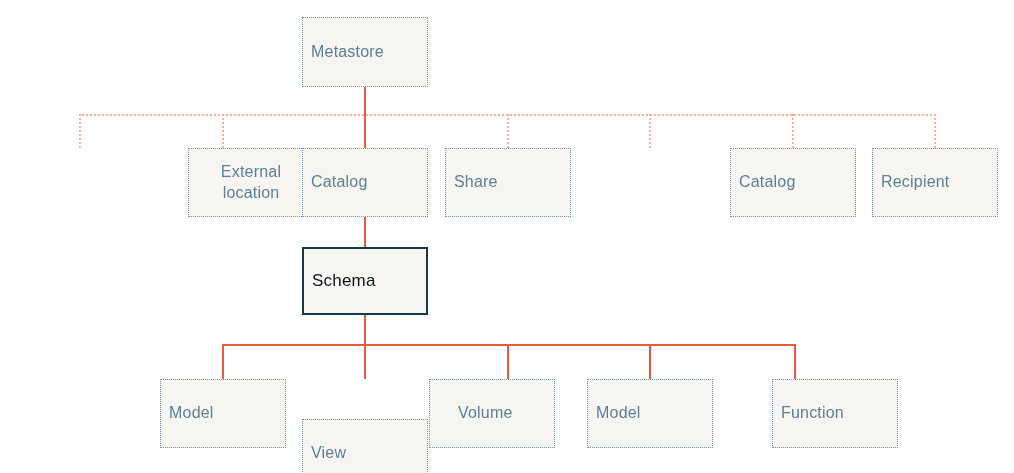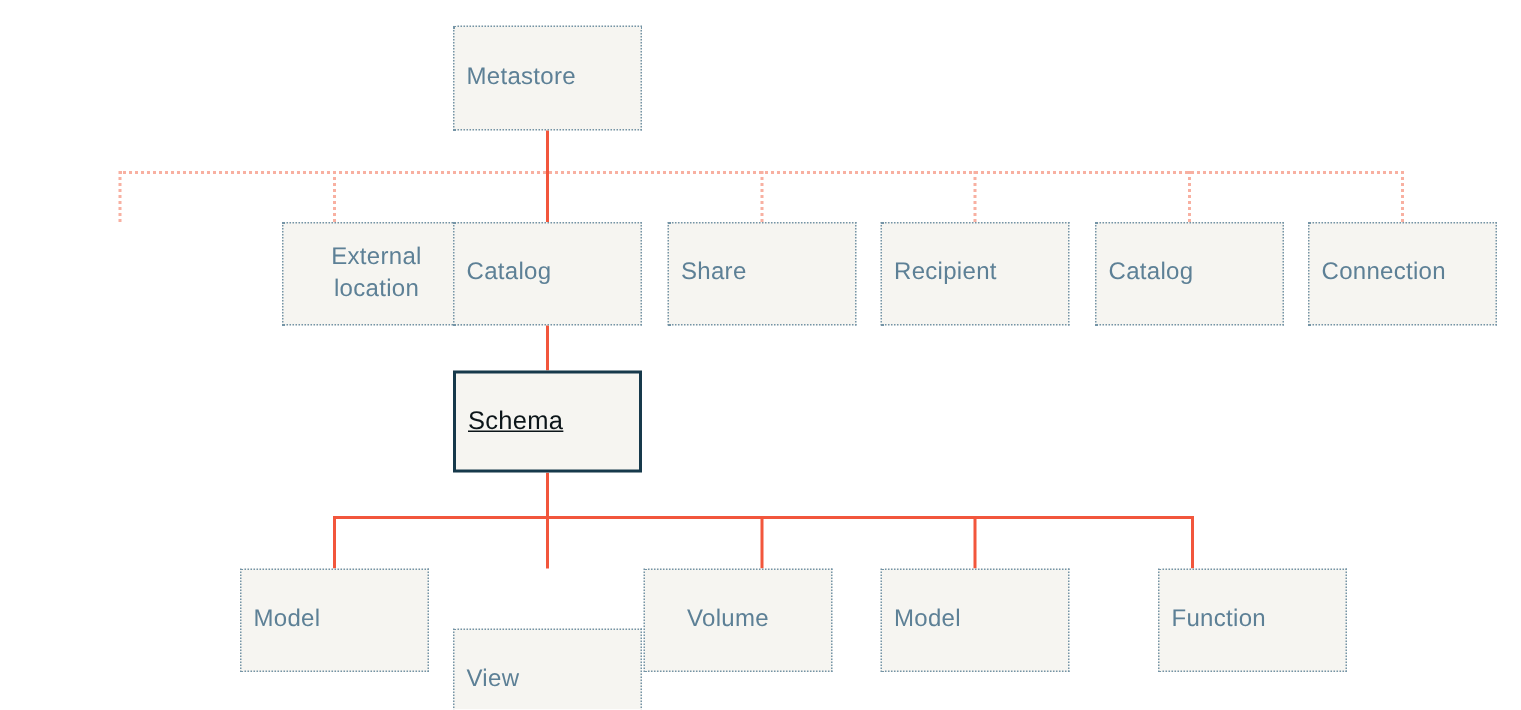--- a/index.html
+++ b/index.html
@@ -72,31 +72,28 @@
 
   <div class="node" style="left:160px;top:148px;margin-left:28px;">
     <span>External location</span>
   </div>
   <div class="node" style="left:302px;top:148px;">
     <span>Catalog</span>
   </div>
   <div class="node" style="left:445px;top:148px;">
     <span>Share</span>
   </div>
-  <div class="node" style="left:587px;top:148px;">
-    <span>Recipient</span>
-  </div>
   <div class="node" style="left:730px;top:148px;">
     <span>Catalog</span>
   </div>
   <div class="node" style="left:872px;top:148px;">
-    <span>Connection</span>
+    <span>Recipient</span>
   </div>
 
-  <div class="node schema" style="left:302px;top:247px;height:68px;text-decoration:underline;">
+  <div class="node schema" style="left:302px;top:247px;height:68px;">
     <span>Schema</span>
   </div>
 
   <div class="node" style="left:160px;top:379px;">
     <span>Model</span>
   </div>
   <div class="node" style="left:302px;top:379px;margin-top:40px;">
     <span>View</span>
   </div>
   <div class="node" style="left:429px;top:379px;padding-left:28px;">

